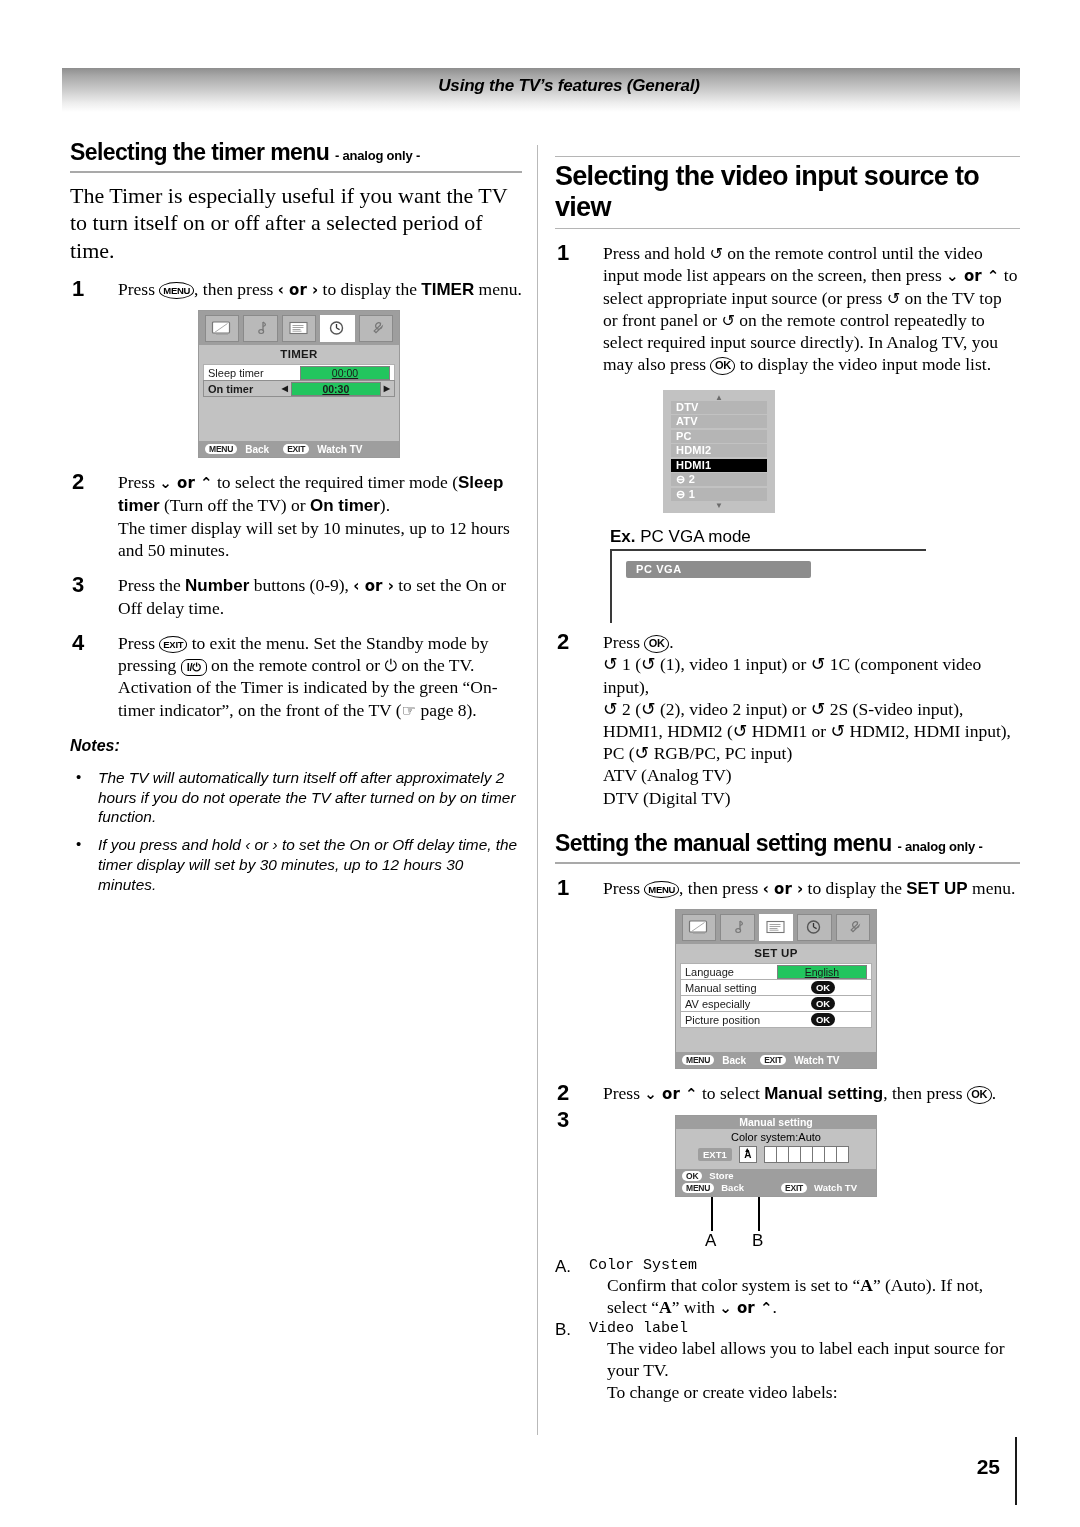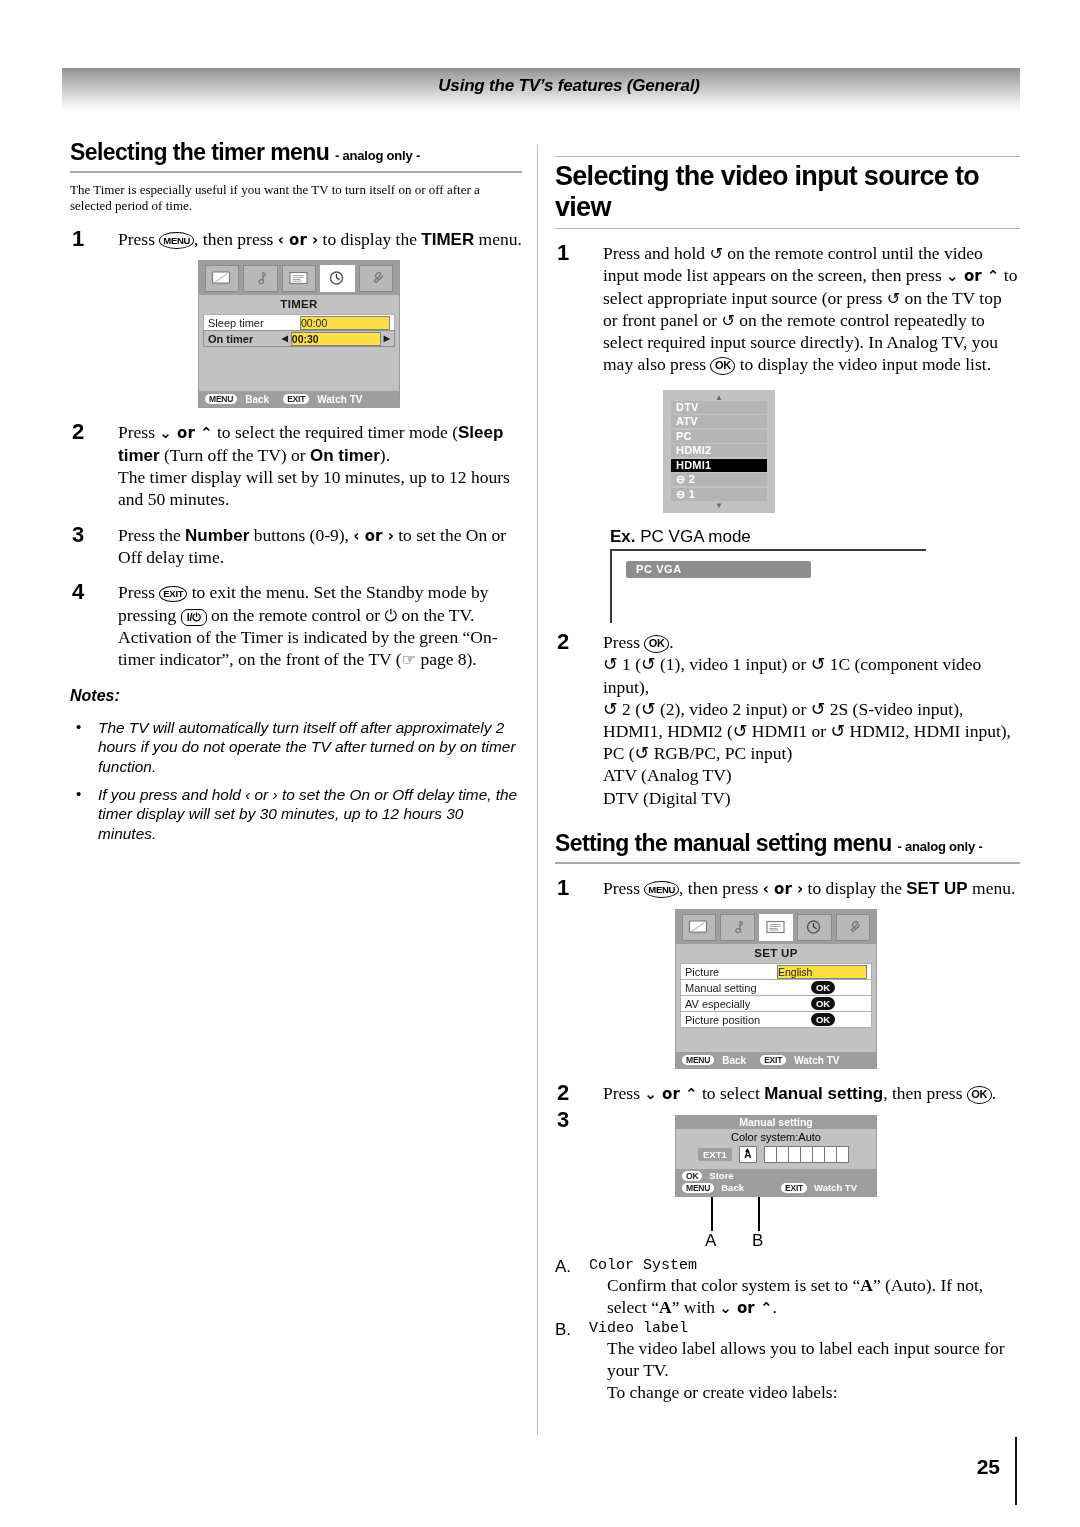--- a/index.html
+++ b/index.html
@@ -45,21 +45,21 @@
   .rule-thin{ height:1px; background:#b5b5b5; width:100%; }
 
   .bigheading{ margin-top:16px; }
   .bigheading h2{
     font-family:"Liberation Sans", sans-serif;
     font-weight:bold; font-size:27px; line-height:1.13;
     letter-spacing:-0.7px; margin:4px 0 6px 0;
   }
 
   
-  p.body{ font-size:13px; line-height:1.26; margin:9px 0 0 0; }
+  p.body{ font-size:22px; line-height:1.26; margin:9px 0 0 0; }
 
   
   .step{ position:relative; padding-left:48px; margin-top:13px; }
   .step .num{
     position:absolute; left:2px; top:-2px;
     font-family:"Liberation Sans", sans-serif;
     font-weight:bold; font-size:22px;
   }
   .step .txt{ font-size:17.5px; line-height:1.27; }
   .step .txt b{ font-family:"Liberation Sans", sans-serif; font-size:17px; }
@@ -115,22 +115,22 @@
   }
   .osd-rows{ padding:0 4px; }
   .osd-row{
     display:flex; align-items:center; justify-content:space-between;
     background:#ffffff; border:1px solid #b0b0b0; border-bottom:none;
     height:15px; padding:0 4px; font-size:11px;
   }
   .osd-row:last-child{ border-bottom:1px solid #b0b0b0; }
   .osd-row.sel{ background:#c2c2c2; font-weight:bold; border-color:#8f8f8f; }
   .osd-val{
-    background:#fde047; border:1px solid #808080; min-width:88px;
-    font-size:10.5px; height:12px; line-height:12px;
+    background:#22c55e; border:1px solid #808080; min-width:88px;
+    text-align:center; font-size:10.5px; height:12px; line-height:12px;text-decoration:underline;
   }
   .osd-row.sel .osd-val{ font-weight:bold; }
   .osd-spacer{ height:44px; background:#c2c2c2; }
   .osd-foot{
     background:#9e9e9e; height:16px; display:flex; align-items:center;
     gap:8px; padding:0 6px; font-size:10px; color:#ffffff; font-weight:bold;
   }
   .osd-pill{
     background:#ffffff; color:#222; border-radius:6px; padding:0px 4px;
     font-size:8.5px; font-weight:bold; letter-spacing:-0.2px;
@@ -407,21 +407,21 @@
         </div>
         <div class="osd-tab">
           <svg width="24" height="17" viewBox="0 0 24 17">
               <path d="M16.5 3.2 a3.2 3.2 0 1 0 1.4 3.6 L12 12.7 l-1.8 -1.8 L16.3 5.1 Z" fill="none" stroke="#777" stroke-width="1.3"></path>
             </svg>
         </div>
       </div>
       <div class="osd-title">SET UP</div>
       <div class="osd-rows">
         <div class="osd-row">
-          <span>Picture</span>
+          <span>Language</span>
           <span class="osd-val">English</span>
         </div>
         <div class="osd-row">
           <span>Manual setting</span>
           <span style="min-width:88px;text-align:center;"><span class="osd-okbadge">OK</span></span>
         </div>
         <div class="osd-row">
           <span>AV especially</span>
           <span style="min-width:88px;text-align:center;"><span class="osd-okbadge">OK</span></span>
         </div>

